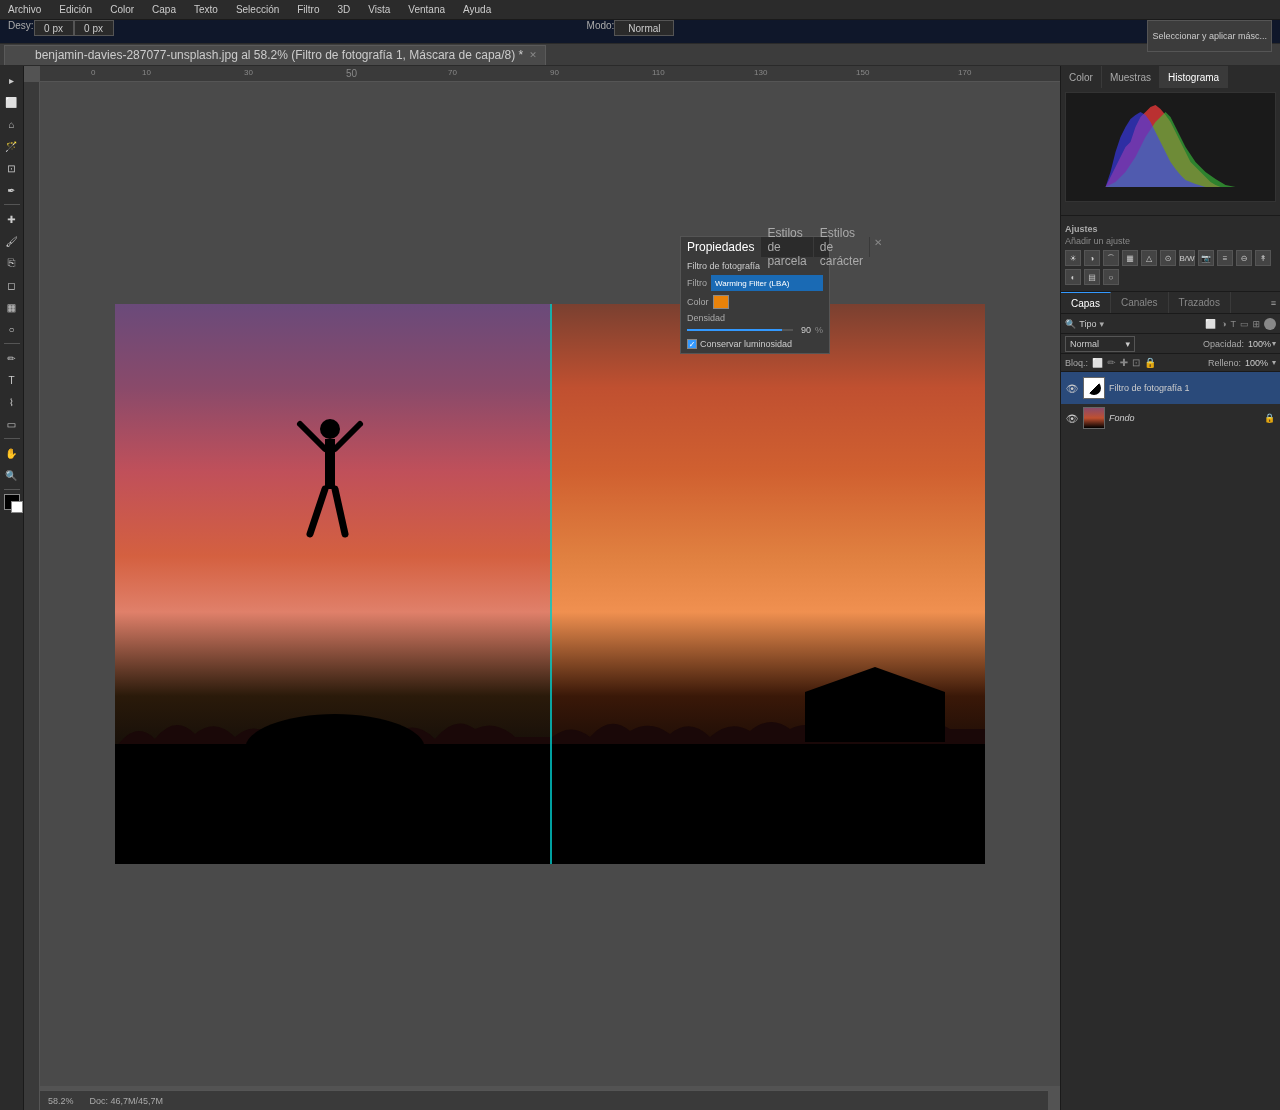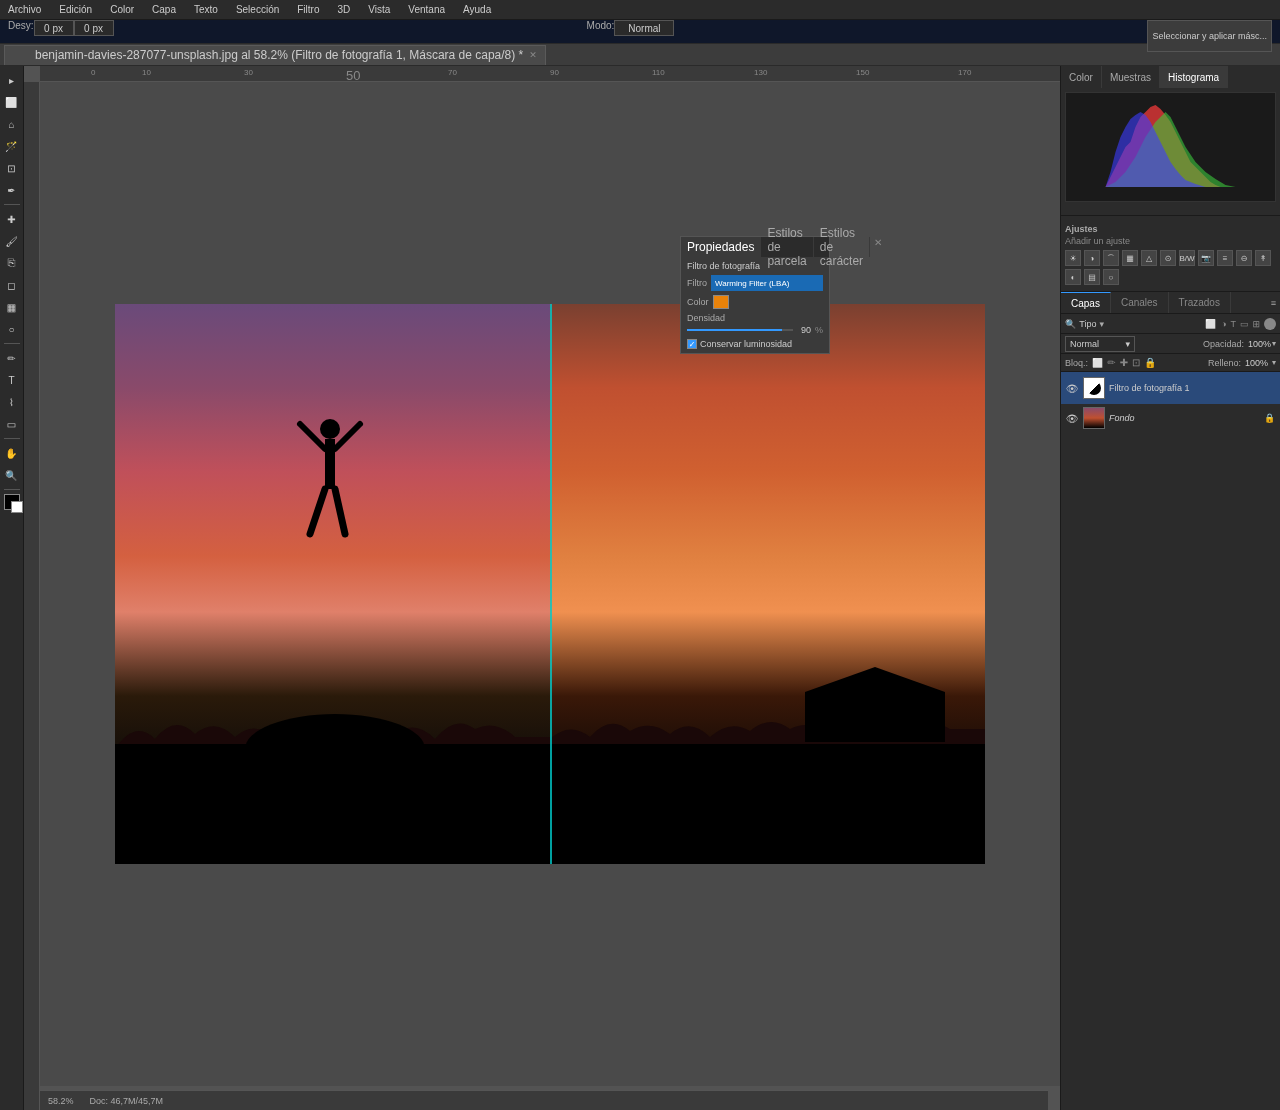--- a/index.html
+++ b/index.html
@@ -164,21 +164,21 @@
   </div>
 
   <div class="canvas-area">
 
     <div class="ruler-h">
       <div style="position:relative;width:100%;height:100%;">
 
         <div style="position:absolute;left:5%;font-size:8px;color:#888;top:2px;">0</div>
         <div style="position:absolute;left:10%;font-size:8px;color:#888;top:2px;">10</div>
         <div style="position:absolute;left:20%;font-size:8px;color:#888;top:2px;">30</div>
-        <div style="position:absolute;left:30%;font-size:13px;color:#888;top:2px;">50</div>
+        <div style="position:absolute;left:30%;font-size:10px;color:#888;top:2px;">50</div>
         <div style="position:absolute;left:40%;font-size:8px;color:#888;top:2px;">70</div>
         <div style="position:absolute;left:50%;font-size:8px;color:#888;top:2px;">90</div>
         <div style="position:absolute;left:60%;font-size:8px;color:#888;top:2px;">110</div>
         <div style="position:absolute;left:70%;font-size:8px;color:#888;top:2px;">130</div>
         <div style="position:absolute;left:80%;font-size:8px;color:#888;top:2px;">150</div>
         <div style="position:absolute;left:90%;font-size:8px;color:#888;top:2px;">170</div>
       </div>
     </div>
 
     <div class="ruler-v"></div>

